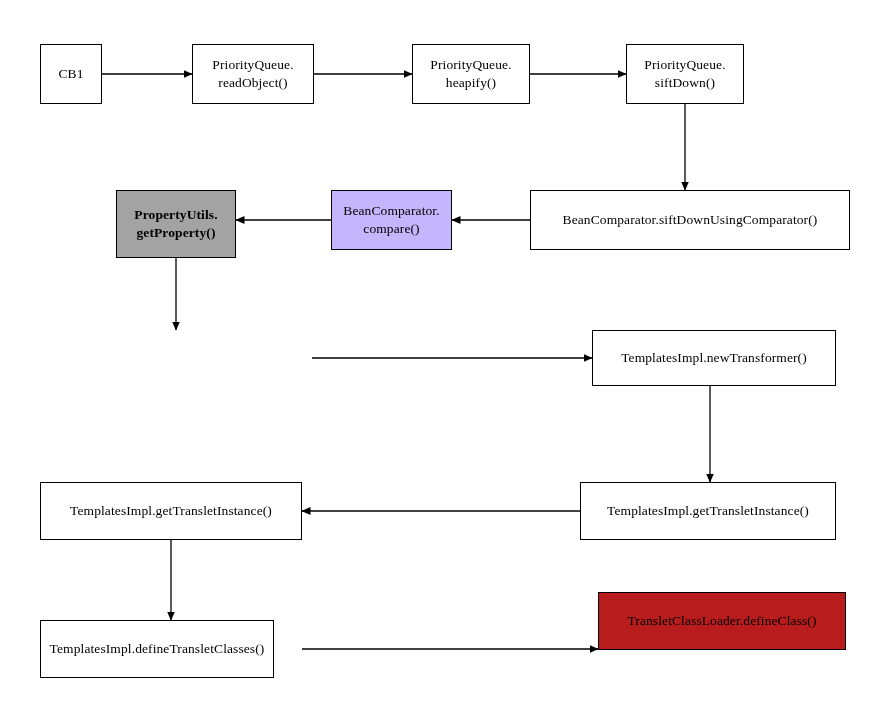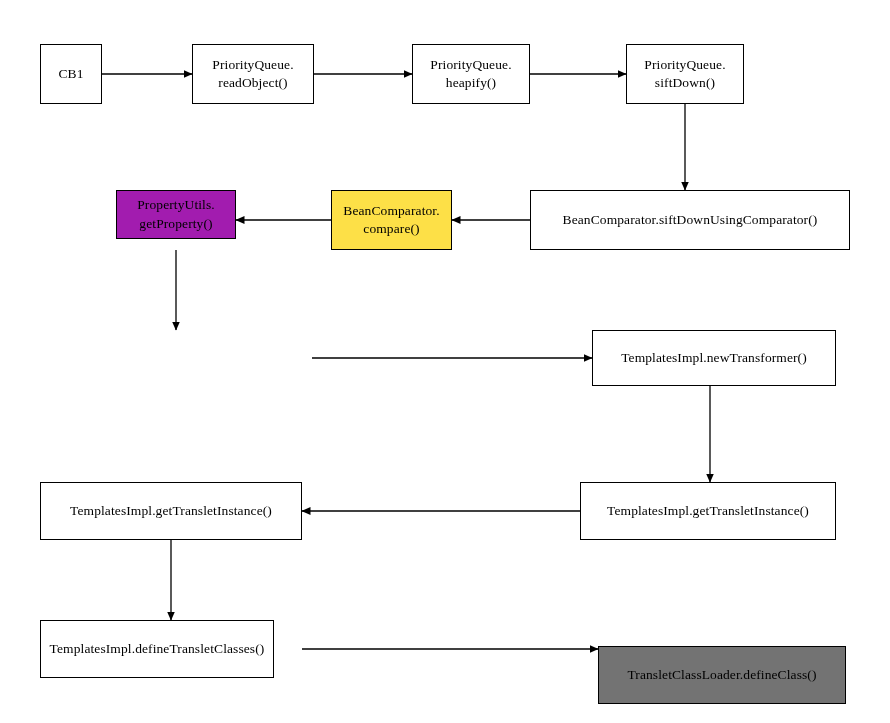--- a/index.html
+++ b/index.html
@@ -75,39 +75,39 @@
 readObject()</span>
     </div>
     <div class="node" style="left: 412px; top: 44px; width: 118px; height: 60px; border-color: rgb(0, 0, 0); background: rgb(255, 255, 255);">
       <span class="label">PriorityQueue.
 heapify()</span>
     </div>
     <div class="node" style="left: 626px; top: 44px; width: 118px; height: 60px; border-color: rgb(0, 0, 0); background: rgb(255, 255, 255);">
       <span class="label">PriorityQueue.
 siftDown()</span>
     </div>
-    <div class="node" style="left: 116px; top: 190px; width: 120px; height: 49px; border-color: rgb(0, 0, 0); background: #a21caf;">
+    <div class="node" style="left: 116px; top: 190px; width: 120px; height: 68px; border-color: rgb(0, 0, 0); background: #a3a3a3; font-weight: bold;">
       <span class="label">PropertyUtils.
 getProperty()</span>
     </div>
-    <div class="node" style="left: 331px; top: 190px; width: 121px; height: 60px; border-color: rgb(0, 0, 0); background: #fde047;">
+    <div class="node" style="left: 331px; top: 190px; width: 121px; height: 60px; border-color: rgb(0, 0, 0); background: #c4b5fd;">
       <span class="label">BeanComparator.
 compare()</span>
     </div>
     <div class="node" style="left: 530px; top: 190px; width: 320px; height: 60px; border-color: rgb(0, 0, 0); background: rgb(255, 255, 255);">
       <span class="label">BeanComparator.siftDownUsingComparator()</span>
     </div>
     <div class="node" style="left: 592px; top: 330px; width: 244px; height: 56px; border-color: rgb(0, 0, 0); background: rgb(255, 255, 255);">
       <span class="label">TemplatesImpl.newTransformer()</span>
     </div>
     <div class="node" style="left: 40px; top: 482px; width: 262px; height: 58px; border-color: rgb(0, 0, 0); background: rgb(255, 255, 255);">
       <span class="label">TemplatesImpl.getTransletInstance()</span>
     </div>
     <div class="node" style="left: 580px; top: 482px; width: 256px; height: 58px; border-color: rgb(0, 0, 0); background: rgb(255, 255, 255);">
       <span class="label">TemplatesImpl.getTransletInstance()</span>
     </div>
     <div class="node" style="left: 40px; top: 620px; width: 234px; height: 58px; border-color: rgb(0, 0, 0); background: rgb(255, 255, 255);">
       <span class="label">TemplatesImpl.defineTransletClasses()</span>
     </div>
-    <div class="node" style="left: 598px; top: 646px; width: 248px; height: 58px; border-color: rgb(0, 0, 0); background: #737373;">
+    <div class="node" style="left: 598px; top: 592px; width: 248px; height: 58px; border-color: rgb(0, 0, 0); background: #b91c1c;">
       <span class="label">TransletClassLoader.defineClass()</span>
     </div>
   </div>
 
 </body></html>

